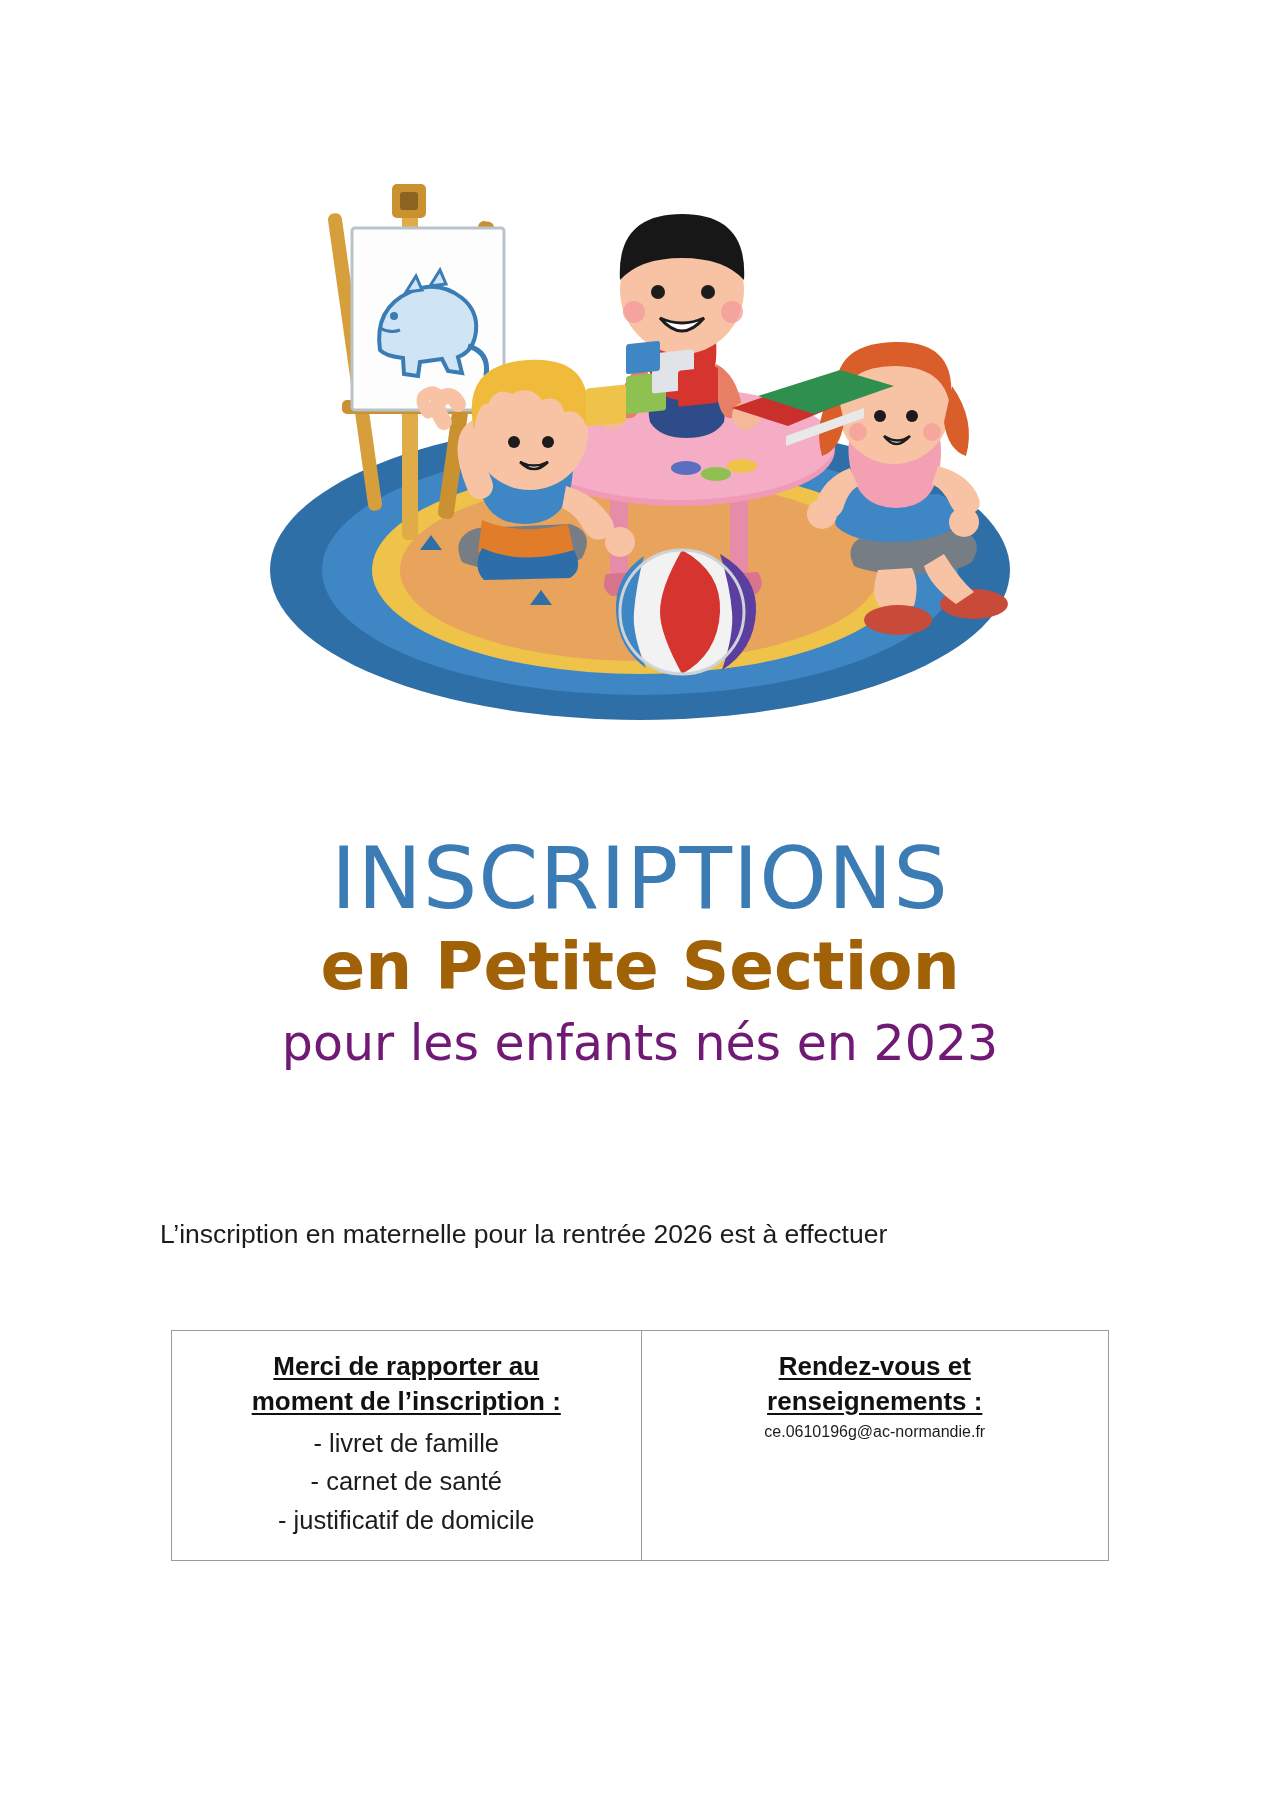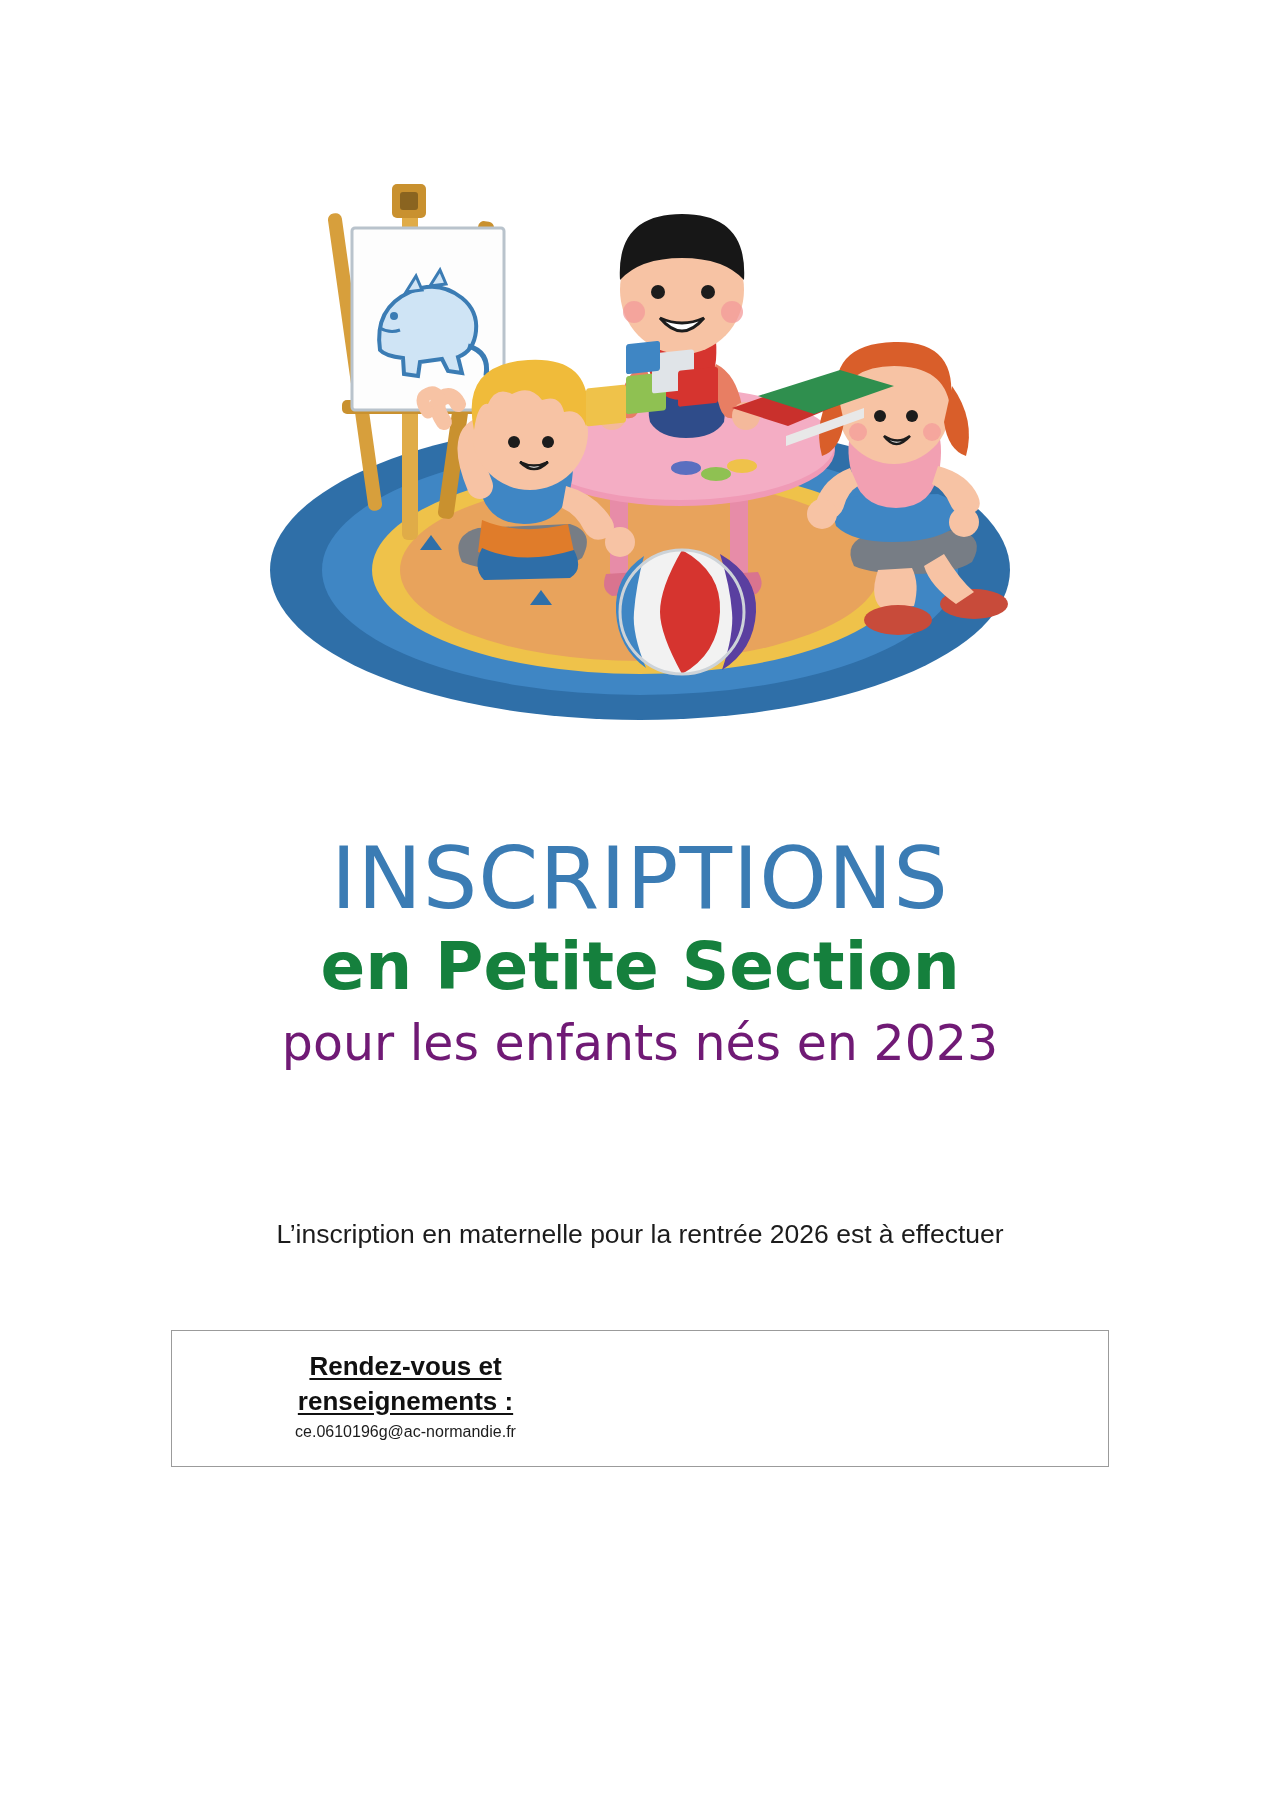--- a/index.html
+++ b/index.html
@@ -48,21 +48,21 @@
     letter-spacing: 1px;
     font-weight: 400;
     color: #3b7cb4;
     line-height: 1.02;
     white-space: nowrap;
   }
   .title-sub {
     font-family: "DejaVu Sans", sans-serif;
     font-size: 66px;
     font-weight: 700;
-    color: #15803d;
+    color: #a16207;
     line-height: 1.15;
     margin-top: 6px;
     white-space: nowrap;
   }
   .title-third {
     font-family: "DejaVu Sans", sans-serif;
     font-size: 49px;
     font-weight: 400;
     color: #701a75;
     line-height: 1.2;
@@ -70,21 +70,21 @@
     white-space: nowrap;
   }
 
   
   .intro {
     position: absolute;
     top: 1215px;
     left: 50%;
     transform: translateX(-50%);
     width: 960px;
-    text-align: center;
+    text-align: left;
     font-size: 26.5px;
     line-height: 1.45;
     color: #1c1c1c;
   }
   .intro span { display: block; }
 
   
   .info-table {
     position: absolute;
     top: 1330px;
@@ -263,20 +263,31 @@
     <div class="title-sub">en Petite Section</div>
     <div class="title-third">pour les enfants nés en 2023</div>
   </div>
 
   <div class="intro">
     <span>L’inscription en maternelle pour la rentrée 2026 est à effectuer</span>
   </div>
 
   <div class="info-table">
 
+    <div class="info-cell left">
+      <div class="cell-heading">
+        <u>Merci de rapporter au</u><br>
+        <u>moment de l’inscription :</u>
+      </div>
+      <div class="cell-list">
+        <div class="cell-line">- livret de famille</div>
+        <div class="cell-line">- carnet de santé</div>
+        <div class="cell-line">- justificatif de domicile</div>
+      </div>
+    </div>
 
     <div class="info-cell right">
       <div class="cell-heading">
         <u>Rendez-vous et</u><br>
         <u>renseignements :</u>
       </div>
       <div class="cell-line email">ce.0610196g@ac-normandie.fr</div>
     </div>
 
   </div>

